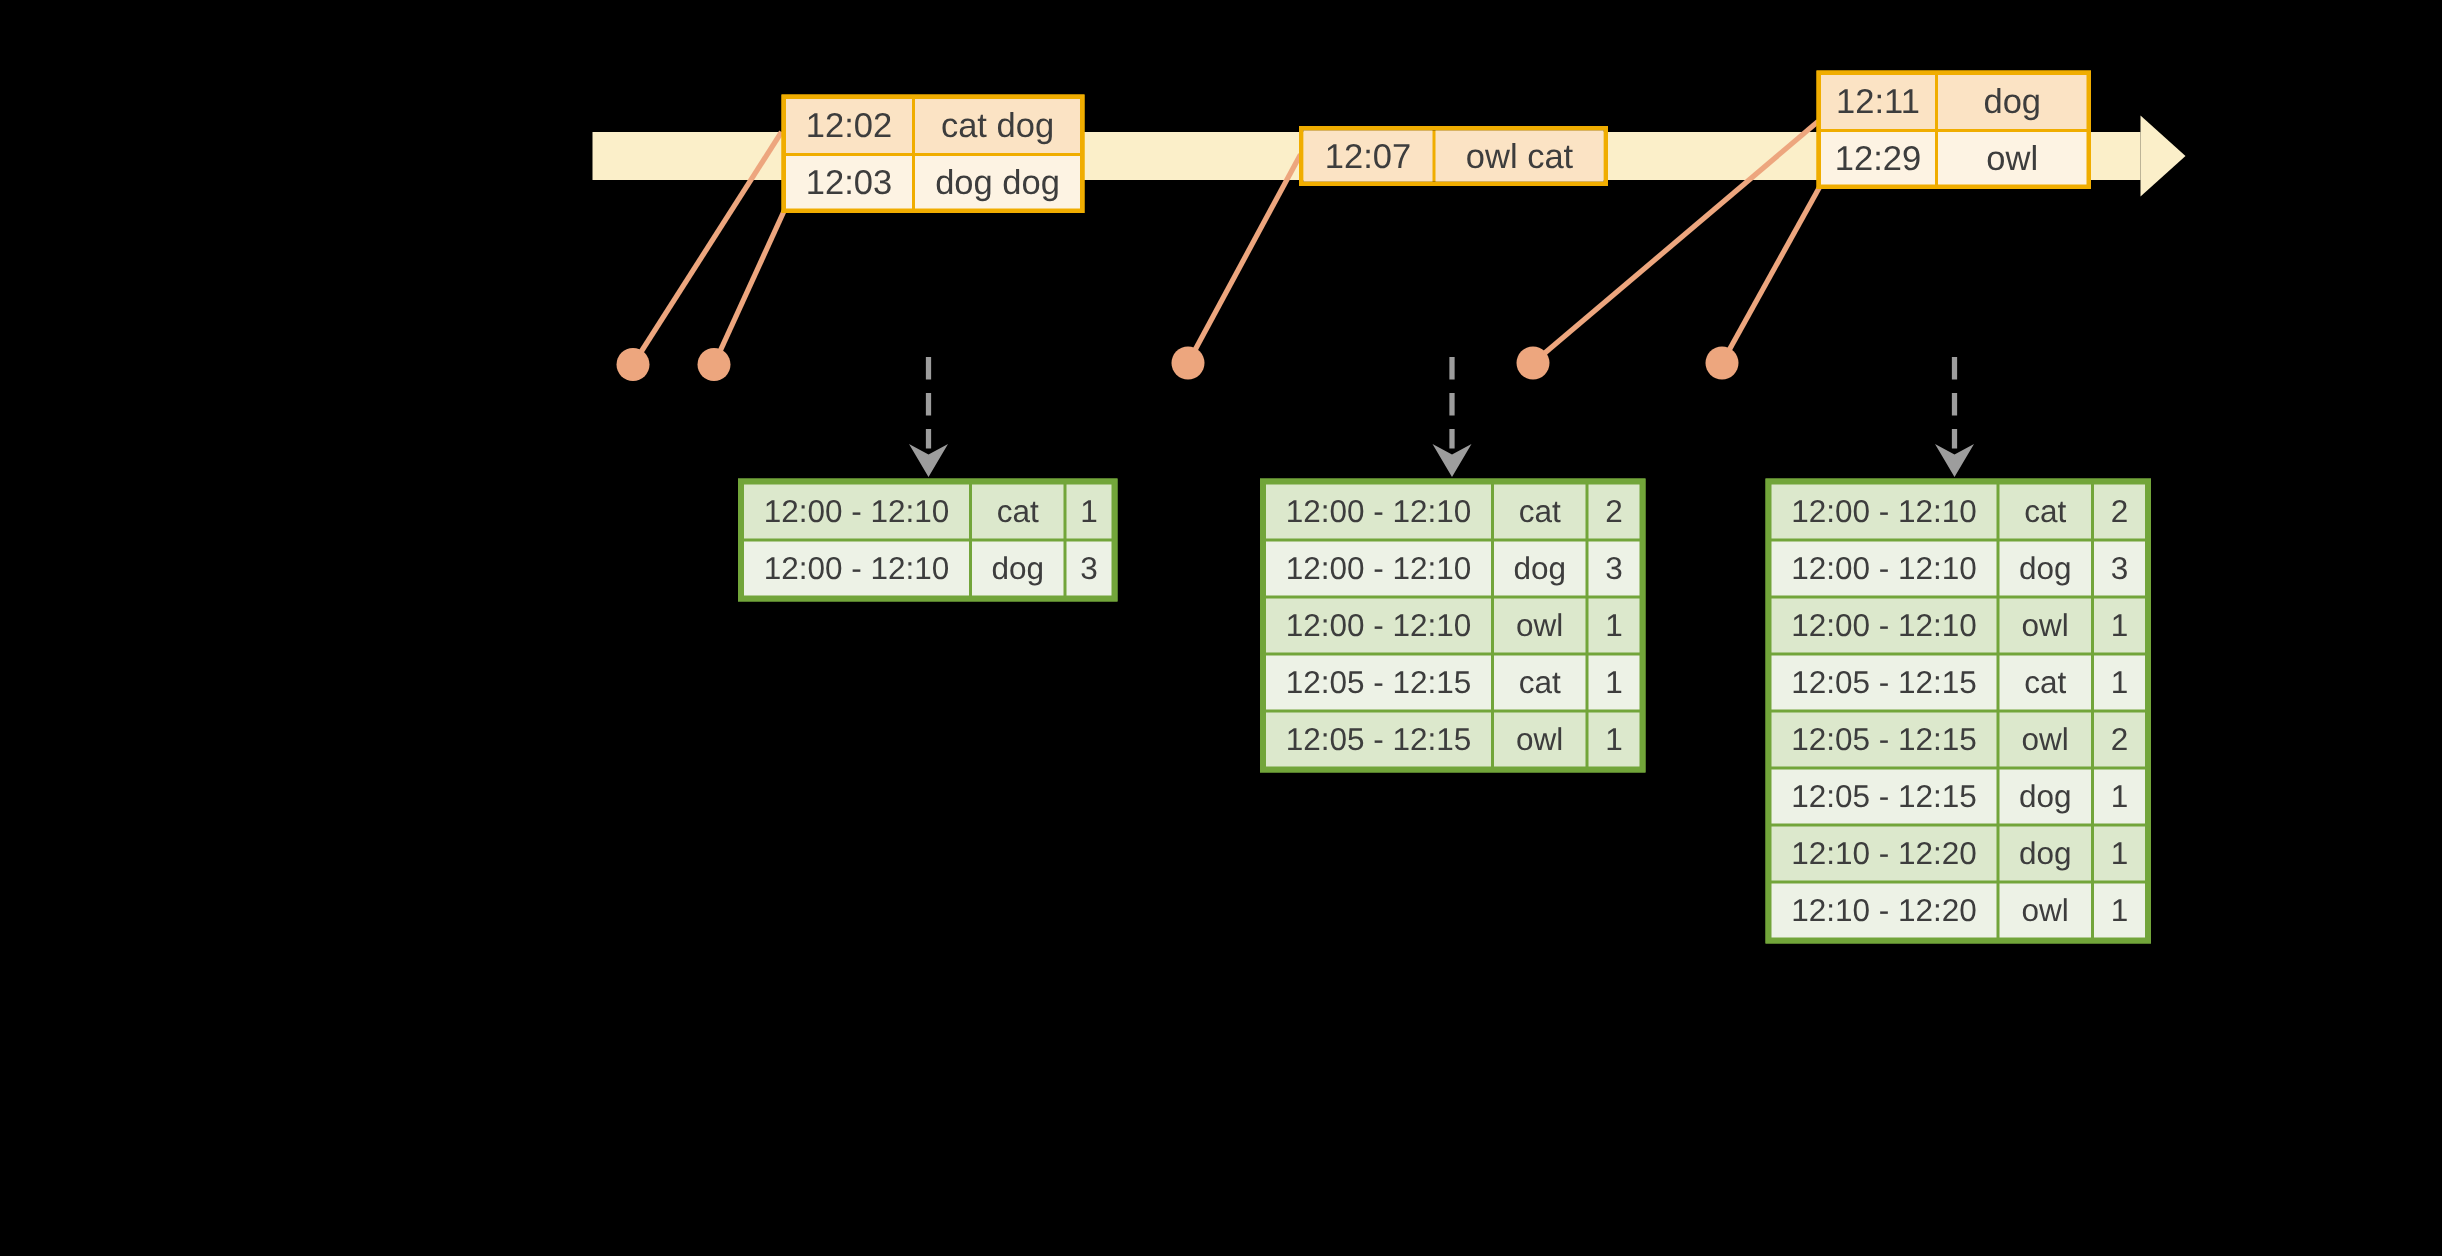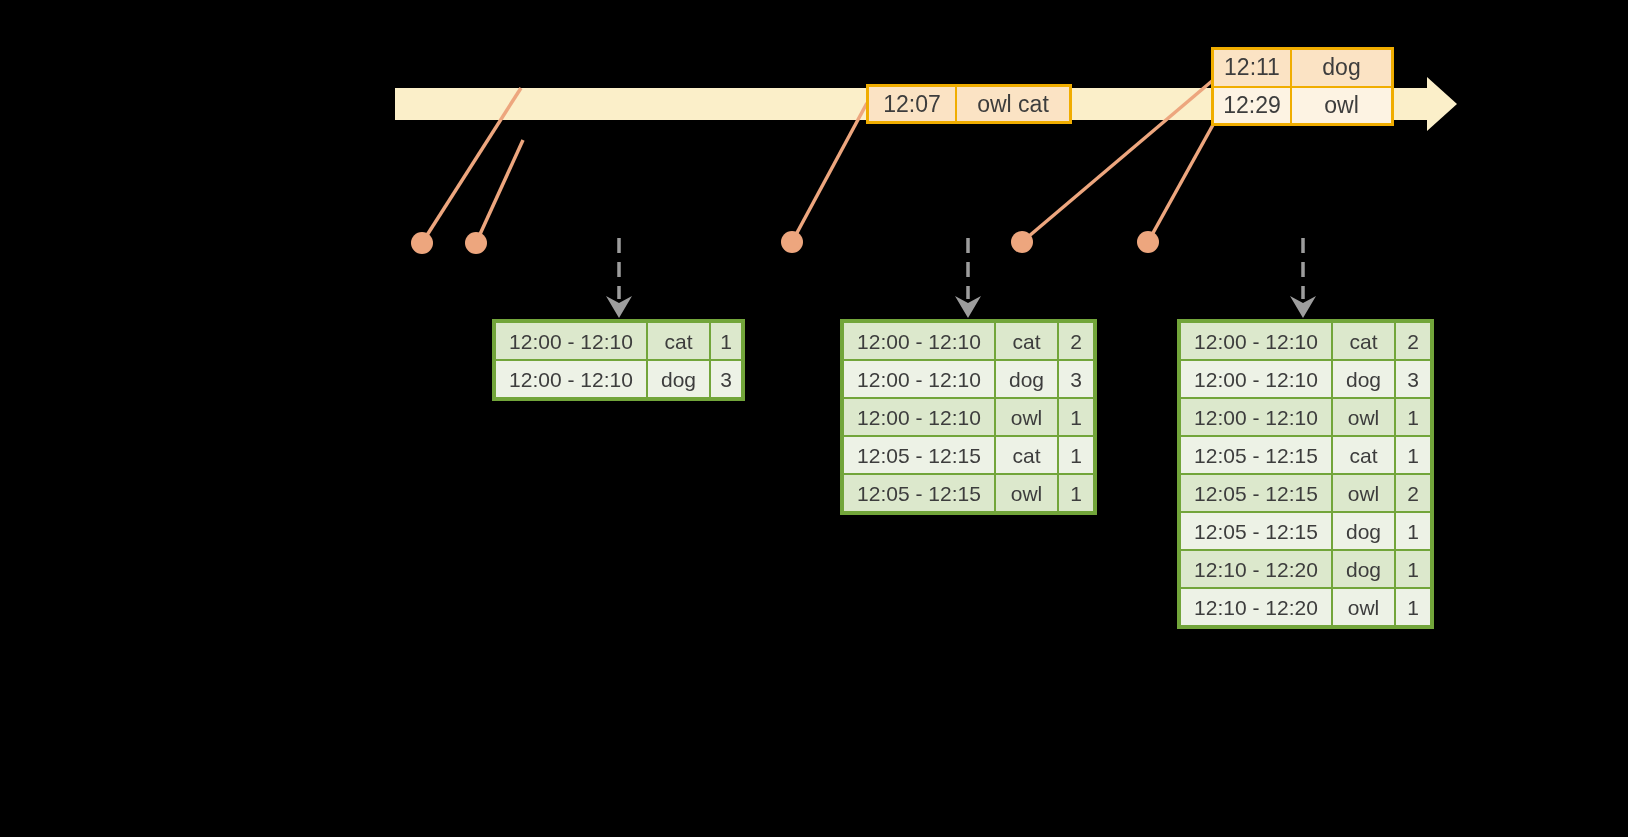--- a/index.html
+++ b/index.html
@@ -86,20 +86,30 @@
     <g>
       <line x1="619" y1="238" x2="619" y2="299" stroke="#9D9D9D" stroke-width="3.5" stroke-dasharray="15 9"></line>
       <path d="M 606 296 L 619 318 L 632 296 L 619 303 Z" fill="#9D9D9D"></path>
       <line x1="968" y1="238" x2="968" y2="299" stroke="#9D9D9D" stroke-width="3.5" stroke-dasharray="15 9"></line>
       <path d="M 955 296 L 968 318 L 981 296 L 968 303 Z" fill="#9D9D9D"></path>
       <line x1="1303" y1="238" x2="1303" y2="299" stroke="#9D9D9D" stroke-width="3.5" stroke-dasharray="15 9"></line>
       <path d="M 1290 296 L 1303 318 L 1316 296 L 1303 303 Z" fill="#9D9D9D"></path>
     </g>
   </svg>
 
+  <div class="event-box" id="event-box-1">
+    <div class="erow alt0">
+      <div class="ecell">12:02</div>
+      <div class="ecell">cat dog</div>
+    </div>
+    <div class="erow alt1">
+      <div class="ecell">12:03</div>
+      <div class="ecell">dog dog</div>
+    </div>
+  </div>
 
   <div class="event-box" id="event-box-2">
     <div class="erow alt0">
       <div class="ecell">12:07</div>
       <div class="ecell">owl cat</div>
     </div>
   </div>
 
   <div class="event-box" id="event-box-3">
     <div class="erow alt0">

